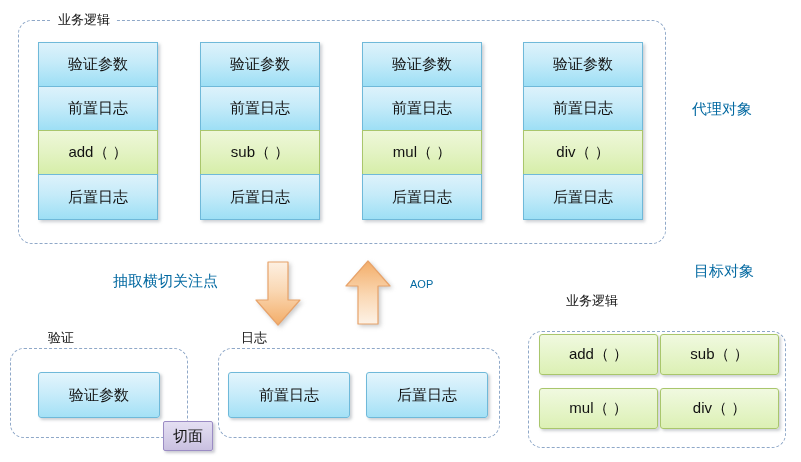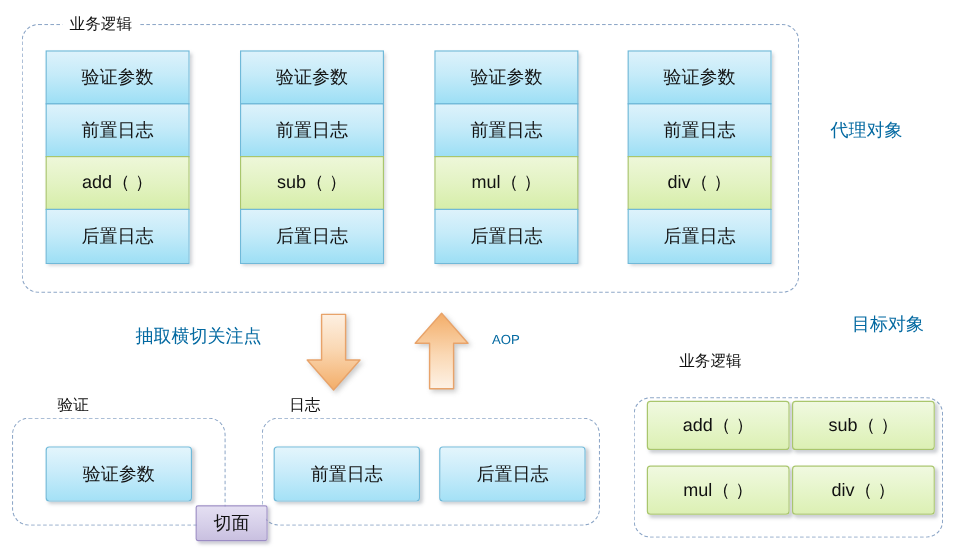--- a/index.html
+++ b/index.html
@@ -190,23 +190,23 @@
   <div class="group-label" style="left:42px; top:329px;">验证</div>
 
   <div class="box blue" style="left:38px; top:372px; width:122px; height:46px;">验证参数</div>
 
   <div class="group" style="left:218px; top:348px; width:282px; height:90px;"></div>
   <div class="group-label" style="left:235px; top:329px;">日志</div>
 
   <div class="box blue" style="left:228px; top:372px; width:122px; height:46px;">前置日志</div>
   <div class="box blue" style="left:366px; top:372px; width:122px; height:46px;">后置日志</div>
 
-  <div class="badge" style="left:163px; top:421px; width:60px; height:30px;">切面</div>
-
-  <div class="text" style="left:694px; top:262px;margin-left:16px;">目标对象</div>
+  <div class="badge" style="left:163px; top:421px; width:50px; height:30px;">切面</div>
+
+  <div class="text" style="left:694px; top:262px;">目标对象</div>
 
   <div class="group" style="left:528px; top:331px; width:258px; height:117px;"></div>
   <div class="group-label" style="left:560px; top:292px;">业务逻辑</div>
 
   <div class="box green" style="left:539px; top:334px; width:119px; height:41px;">add（ ）</div>
   <div class="box green" style="left:660px; top:334px; width:119px; height:41px;">sub（ ）</div>
   <div class="box green" style="left:539px; top:388px; width:119px; height:41px;">mul（ ）</div>
   <div class="box green" style="left:660px; top:388px; width:119px; height:41px;">div（ ）</div>
 
 </div>

